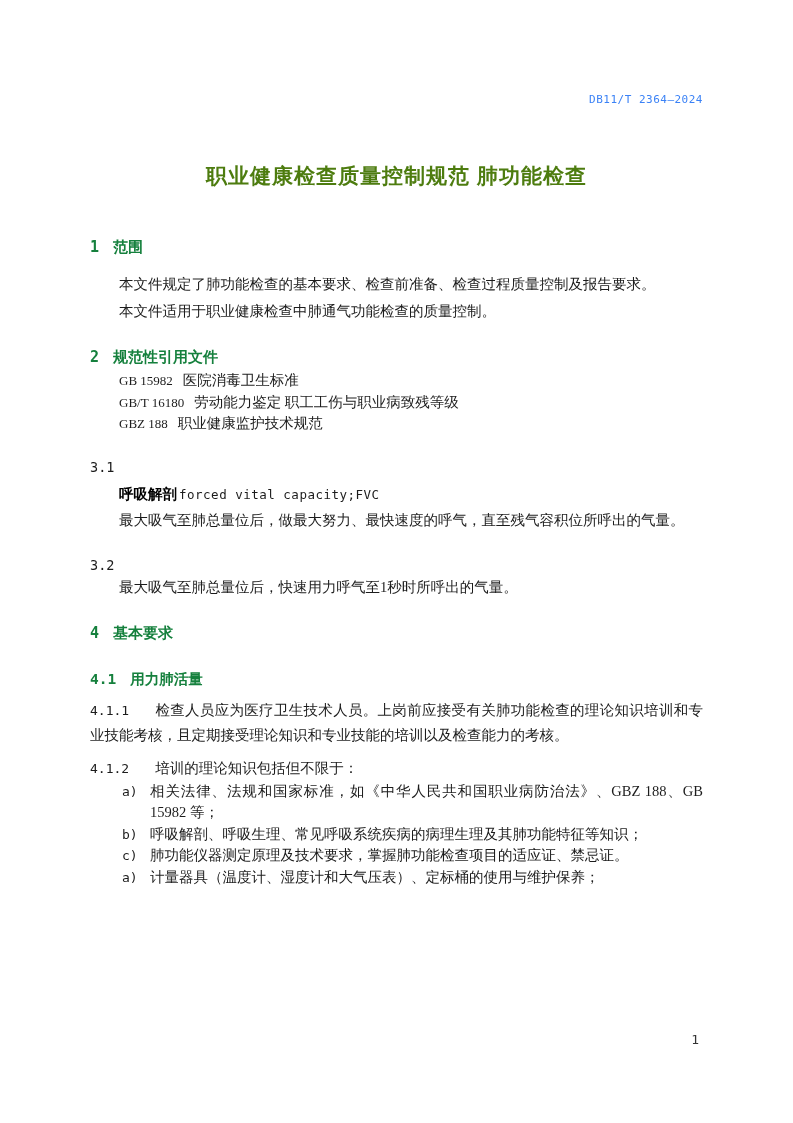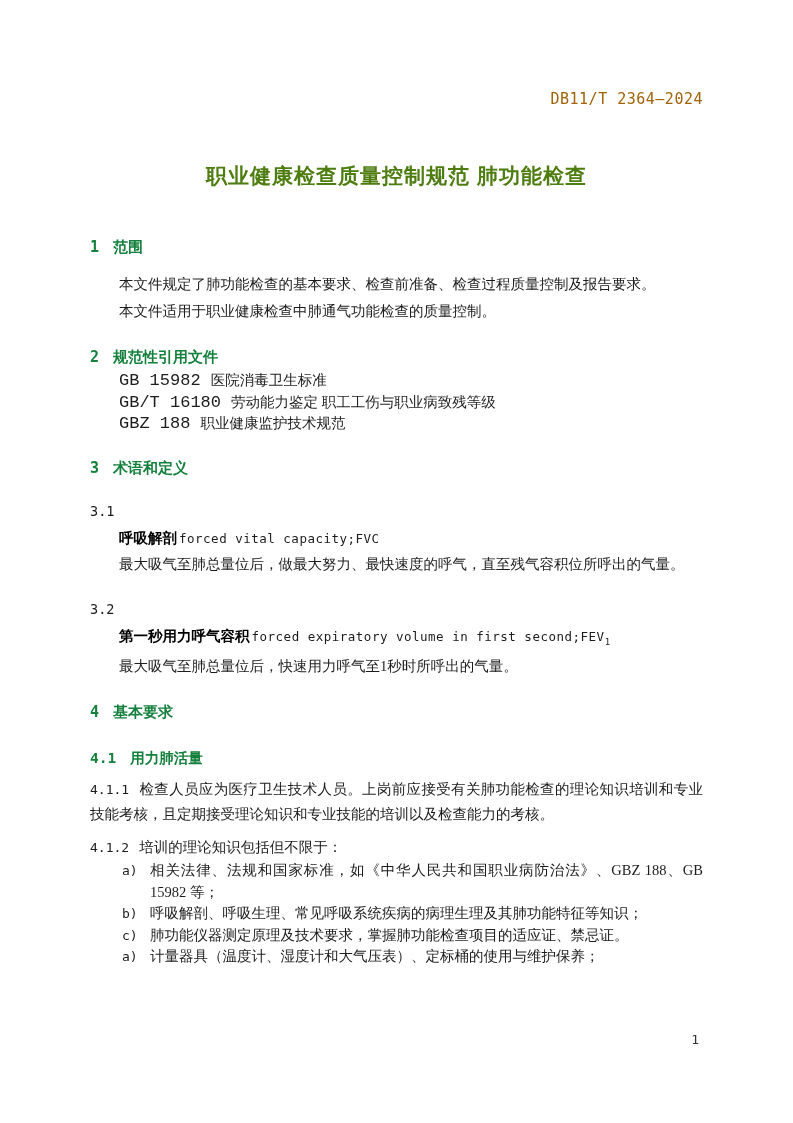--- a/index.html
+++ b/index.html
@@ -19,23 +19,23 @@
     font-family: "Liberation Serif", serif;
     font-size: 14.5px;
     color: #1c1c1c;
   }
   .doc-header {
     text-align: right;
     height: 18px;
   }
   .doc-number {
     font-family: "DejaVu Sans Mono", monospace;
-    font-size: 15px;
+    font-size: 11px;
     letter-spacing: 0.5px;
-    color: #a16207;
+    color: #3b82f6;
   }
   .doc-title {
     margin: 54px 0 4px 0;
     text-align: center;
     font-family: "Liberation Sans", sans-serif;
     font-size: 21px;
     font-weight: 700;
     letter-spacing: 1px;
     color: #4d7c0f;
   }
@@ -59,22 +59,22 @@
     text-align: justify;
   }
   .body-para.indent { text-indent: 2em; }
   .body-para.flow { margin-top: 2px; }
   .ref-list { margin: 2px 0 0 0; }
   .ref-item {
     padding-left: 2em;
     line-height: 21.5px;
   }
   .ref-code {
-    font-family: Liberation Mono, monospace;
-    font-size: 17px;
+    font-family: Liberation Serif, serif;
+    font-size: 13px;
     margin-right: 10px;
   }
   .term-no {
     margin-top: 24px;
     font-family: "DejaVu Sans Mono", monospace;
     font-size: 13.5px;
   }
   .term-line {
     margin-top: 8px;
     padding-left: 2em;
@@ -93,21 +93,21 @@
   }
   .term-en sub { font-size: 9px; }
   .clause-para {
     margin: 8px 0 0 0;
     line-height: 25px;
     text-align: justify;
   }
   .clause-num {
     font-family: "DejaVu Sans Mono", monospace;
     font-size: 13px;
-    margin-right: 10px;
+    margin-right: 26px;
   }
   .list-item {
     display: flex;
     padding-left: 32px;
     line-height: 21.5px;
     margin-top: 0;
   }
   .list-label {
     flex: 0 0 28px;
     font-family: "DejaVu Sans Mono", monospace;
@@ -148,37 +148,31 @@
       <span class="ref-code">GB 15982</span><span>医院消毒卫生标准</span>
     </div>
     <div class="ref-item">
       <span class="ref-code">GB/T 16180</span><span>劳动能力鉴定 职工工伤与职业病致残等级</span>
     </div>
     <div class="ref-item">
       <span class="ref-code">GBZ 188</span><span>职业健康监护技术规范</span>
     </div>
   </div>
 
-  <div class="clause-heading lvl1 tight">
-    <span class="clause-no">3</span><span>术语和定义</span>
-  </div>
 
   <div class="term-block">
     <div class="term-no">3.1</div>
     <div class="term-line">
       <span class="term-cn">呼吸解剖</span><span class="term-en">forced vital capacity;FVC</span>
     </div>
     <p class="body-para indent flow">最大吸气至肺总量位后，做最大努力、最快速度的呼气，直至残气容积位所呼出的气量。</p>
   </div>
 
   <div class="term-block">
     <div class="term-no">3.2</div>
-    <div class="term-line">
-      <span class="term-cn">第一秒用力呼气容积</span><span class="term-en"><span>forced expiratory volume in first second;FEV</span><sub>1</sub></span>
-    </div>
     <p class="body-para indent flow">最大吸气至肺总量位后，快速用力呼气至1秒时所呼出的气量。</p>
   </div>
 
   <div class="clause-heading lvl1 tight">
     <span class="clause-no">4</span><span>基本要求</span>
   </div>
 
   <div class="clause-heading lvl2">
     <span class="clause-no">4.1</span><span>用力肺活量</span>
   </div>

